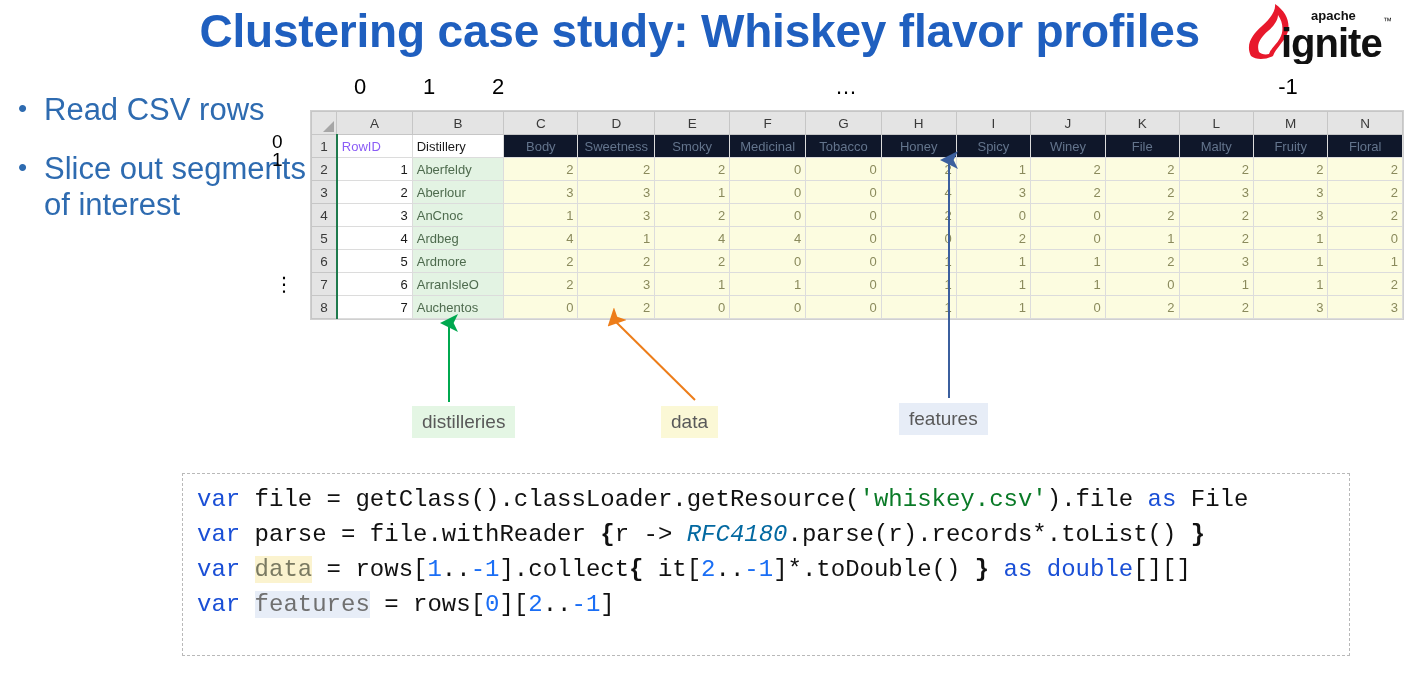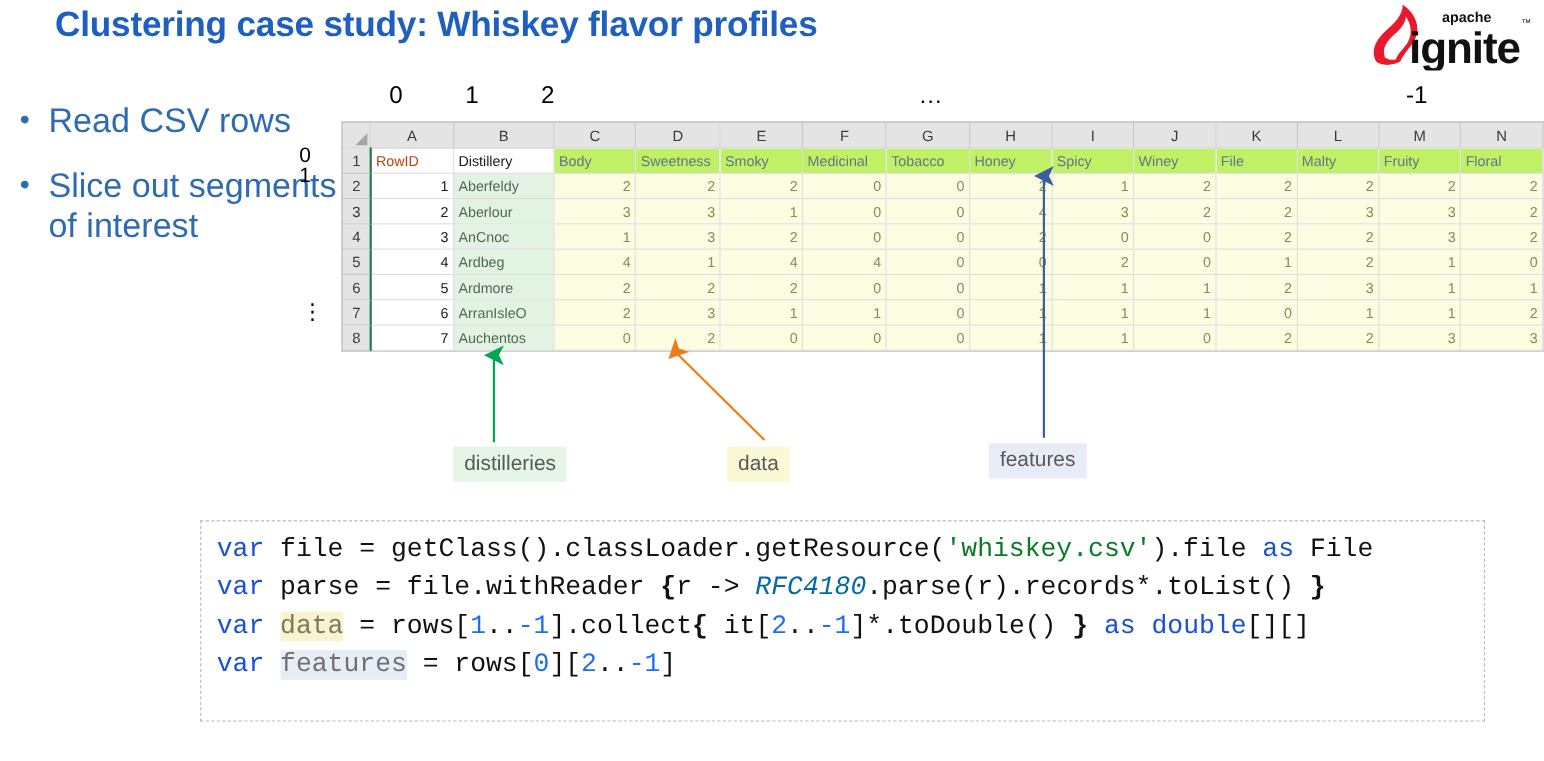--- a/index.html
+++ b/index.html
@@ -14,25 +14,26 @@
     font-family: "Liberation Sans", sans-serif;
     overflow: hidden;
   }
 
   
   #slide-title {
     position: absolute;
     left: 50px;
     top: 4px;
     width: 1150px;
-    font-size: 32px;
+    font-size: 46px;
     font-weight: bold;
     color: #1f5fbf;
     letter-spacing: -0.2px;
     white-space: nowrap;
+    text-align: right;
   }
 
   
   #ignite-logo {
     position: absolute;
     left: 1243px;
     top: 2px;
     width: 155px;
     height: 62px;
   }
@@ -142,36 +143,36 @@
     color: #3a3a3a;
     text-align: center;
     width: 25px;
     font-size: 13.5px;
     border: 1px solid #c6c6c6 !important;
     padding: 0 !important;
   }
   
   .hdr-rowid {
     background: #ffffff;
-    color: #c2410c;
+    color: #8b5cf6;
     font-weight: bold;
     text-align: left;
     border-left: 2px solid #1f7a4d !important;
   }
   .hdr-distillery {
     background: #ffffff;
     color: #1a1a1a;
     font-weight: bold;
     text-align: left;
     margin-top: 40px;
   }
   .hdr-feature {
-    background: #bef264;
+    background: #0f172a;
     color: #63748c;
-    text-align: left;
+    text-align: center;
   }
   
   .cell-rowid {
     background: #ffffff;
     color: #1a1a1a;
     text-align: right;
     font-weight: bold;
     border-left: 2px solid #1f7a4d !important;
   }
   .cell-distillery {

